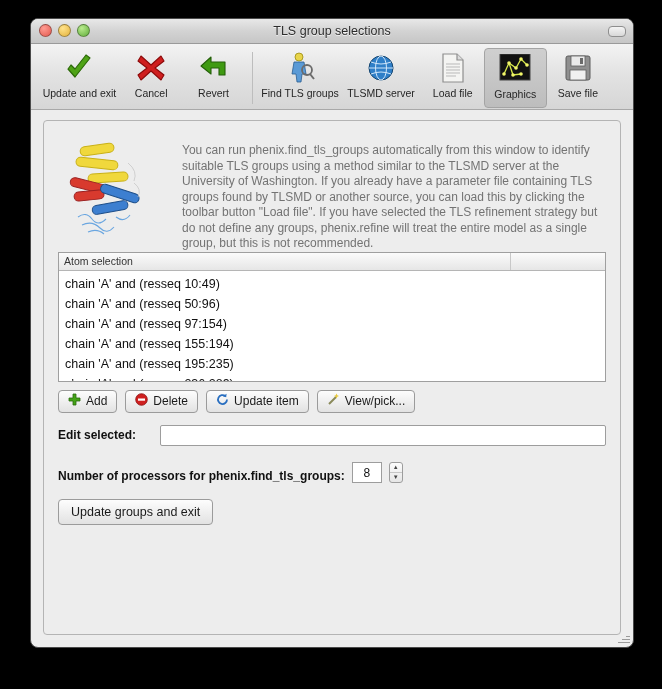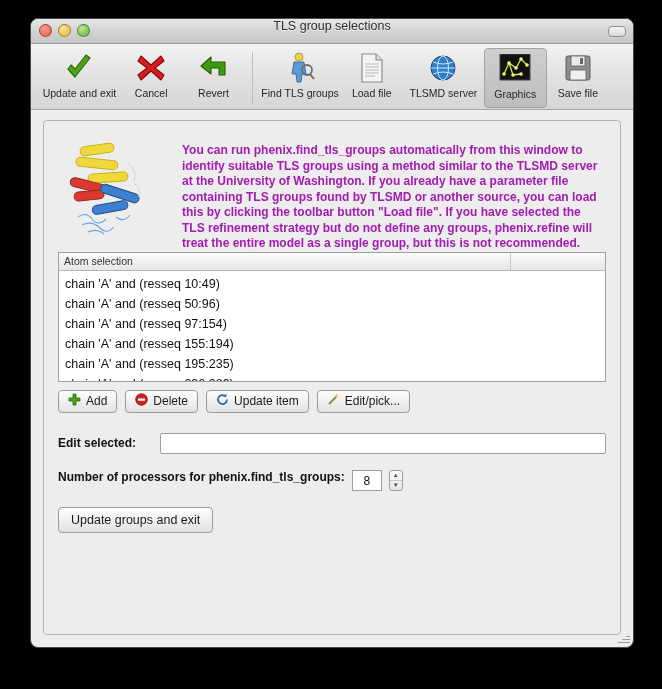--- a/index.html
+++ b/index.html
@@ -27,21 +27,21 @@
     flex-direction: column;
   }
 
   
   .titlebar {
     height: 24px;
     background: linear-gradient(to bottom, #e8e8e8 0%, #d3d3d3 50%, #c6c6c6 100%);
     border-bottom: 1px solid #9a9a9a;
     position: relative;
     display: flex;
-    align-items: flex-start;
+    align-items: center;
     flex: 0 0 auto;
   }
   .traffic {
     position: absolute;
     left: 8px;
     top: 5px;
     display: flex;
     gap: 6px;
   }
   .dot {
@@ -140,23 +140,22 @@
   }
 
   .intro {
     display: flex;
     gap: 12px;
     align-items: flex-start;
   }
   .intro-text {
     font-size: 12px;
     line-height: 15.5px;
-    color: #a21caf;
+    color: #737373;
     padding-top: 10px;
-    font-weight: bold;
   }
 
   .section-label {
     font-size: 12px;
     font-weight: bold;
     color: #111;
     margin: 14px 0 4px 0;
   }
 
   
@@ -218,21 +217,21 @@
     box-sizing: border-box;
     cursor: default;
     white-space: nowrap;
   }
 
   
   .edit-row {
     display: flex;
     align-items: center;
     gap: 24px;
-    margin-top: 20px;
+    margin-top: 12px;
   }
   .edit-label {
     font-size: 12px;
     font-weight: bold;
     color: #111;
   }
   .text-input {
     flex: 1 1 auto;
     height: 21px;
     border: 1px solid #9d9d9d;
@@ -240,21 +239,21 @@
     border-radius: 2px;
     font-size: 12px;
     padding: 0 5px;
     box-sizing: border-box;
     color: #111;
   }
 
   
   .proc-row {
     display: flex;
-    align-items: flex-start;
+    align-items: flex-end;
     gap: 7px;
     margin-top: 16px;
   }
   .proc-label {
     font-size: 12px;
     font-weight: bold;
     color: #111;
   }
   .spin-field {
     width: 30px;
@@ -359,50 +358,50 @@
     <div class="tool wide">
       <div class="ico">
         <svg width="30" height="32" viewBox="0 0 30 32">
           <circle cx="14" cy="5" r="4" fill="#e8d44a" stroke="#9a8b10" stroke-width="0.8"></circle>
           <path d="M9 10 L19 10 L21 22 L17 22 L16 30 L12 30 L11 22 L7 22 Z" fill="#5a9ad6" stroke="#2a5d91" stroke-width="0.8"></path>
           <circle cx="22" cy="18" r="5" fill="none" stroke="#6b6b6b" stroke-width="1.8"></circle>
           <line x1="25" y1="22" x2="29" y2="27" stroke="#6b6b6b" stroke-width="2"></line>
         </svg>
       </div>
       <div class="lbl">Find TLS groups</div>
+    </div>
+
+    <div class="tool wide">
+      <div class="ico">
+        <svg width="30" height="30" viewBox="0 0 30 30">
+          <circle cx="15" cy="15" r="12" fill="#2f7fc8" stroke="#15456f" stroke-width="1"></circle>
+          <ellipse cx="15" cy="15" rx="5.5" ry="12" fill="none" stroke="#cfe6fa" stroke-width="1"></ellipse>
+          <line x1="3" y1="15" x2="27" y2="15" stroke="#cfe6fa" stroke-width="1"></line>
+          <path d="M5 9 Q15 13 25 9" fill="none" stroke="#cfe6fa" stroke-width="1"></path>
+          <path d="M5 21 Q15 17 25 21" fill="none" stroke="#cfe6fa" stroke-width="1"></path>
+        </svg>
+      </div>
+      <div class="lbl">TLSMD server</div>
     </div>
 
     <div class="tool">
       <div class="ico">
         <svg width="28" height="32" viewBox="0 0 28 32">
           <path d="M4 2 L18 2 L24 8 L24 30 L4 30 Z" fill="#f4f4f2" stroke="#8e8e8e" stroke-width="1.2"></path>
           <path d="M18 2 L18 8 L24 8" fill="#dcdcdc" stroke="#8e8e8e" stroke-width="1.2"></path>
           <g stroke="#b9b9b9" stroke-width="1">
             <line x1="7" y1="12" x2="21" y2="12"></line>
             <line x1="7" y1="15" x2="21" y2="15"></line>
             <line x1="7" y1="18" x2="21" y2="18"></line>
             <line x1="7" y1="21" x2="21" y2="21"></line>
             <line x1="7" y1="24" x2="17" y2="24"></line>
           </g>
         </svg>
       </div>
       <div class="lbl">Load file</div>
-    </div>
-
-    <div class="tool wide">
-      <div class="ico">
-        <svg width="30" height="30" viewBox="0 0 30 30">
-          <circle cx="15" cy="15" r="12" fill="#2f7fc8" stroke="#15456f" stroke-width="1"></circle>
-          <ellipse cx="15" cy="15" rx="5.5" ry="12" fill="none" stroke="#cfe6fa" stroke-width="1"></ellipse>
-          <line x1="3" y1="15" x2="27" y2="15" stroke="#cfe6fa" stroke-width="1"></line>
-          <path d="M5 9 Q15 13 25 9" fill="none" stroke="#cfe6fa" stroke-width="1"></path>
-          <path d="M5 21 Q15 17 25 21" fill="none" stroke="#cfe6fa" stroke-width="1"></path>
-        </svg>
-      </div>
-      <div class="lbl">TLSMD server</div>
     </div>
 
     <div class="tool sel">
       <div class="ico">
         <svg width="32" height="30" viewBox="0 0 32 30">
           <rect x="1" y="0" width="30" height="26" fill="#111" stroke="#444" stroke-width="1"></rect>
           <g stroke="#d6e84a" stroke-width="1.3" fill="none">
             <path d="M5 20 L10 9 L17 14 L22 5 L28 11"></path>
             <path d="M10 9 L14 21 L22 20"></path>
           </g>
@@ -512,21 +511,21 @@
           </span>
           <span>Update item</span>
         </div>
         <div class="btn">
           <span>
             <svg width="13" height="13" viewBox="0 0 13 13">
               <line x1="2" y1="11" x2="9" y2="4" stroke="#8a8a5a" stroke-width="2"></line>
               <path d="M9.5 0.5 L10.3 2.2 L12 3 L10.3 3.8 L9.5 5.5 L8.7 3.8 L7 3 L8.7 2.2 Z" fill="#e8c93a"></path>
             </svg>
           </span>
-          <span>Edit/pick...</span>
+          <span>View/pick...</span>
         </div>
       </div>
 
       <div class="edit-row">
         <div class="edit-label">Edit selected:</div>
         <input class="text-input" type="text" value="" style="">
       </div>
 
       <div class="proc-row">
         <div class="proc-label">Number of processors for phenix.find_tls_groups:</div>

